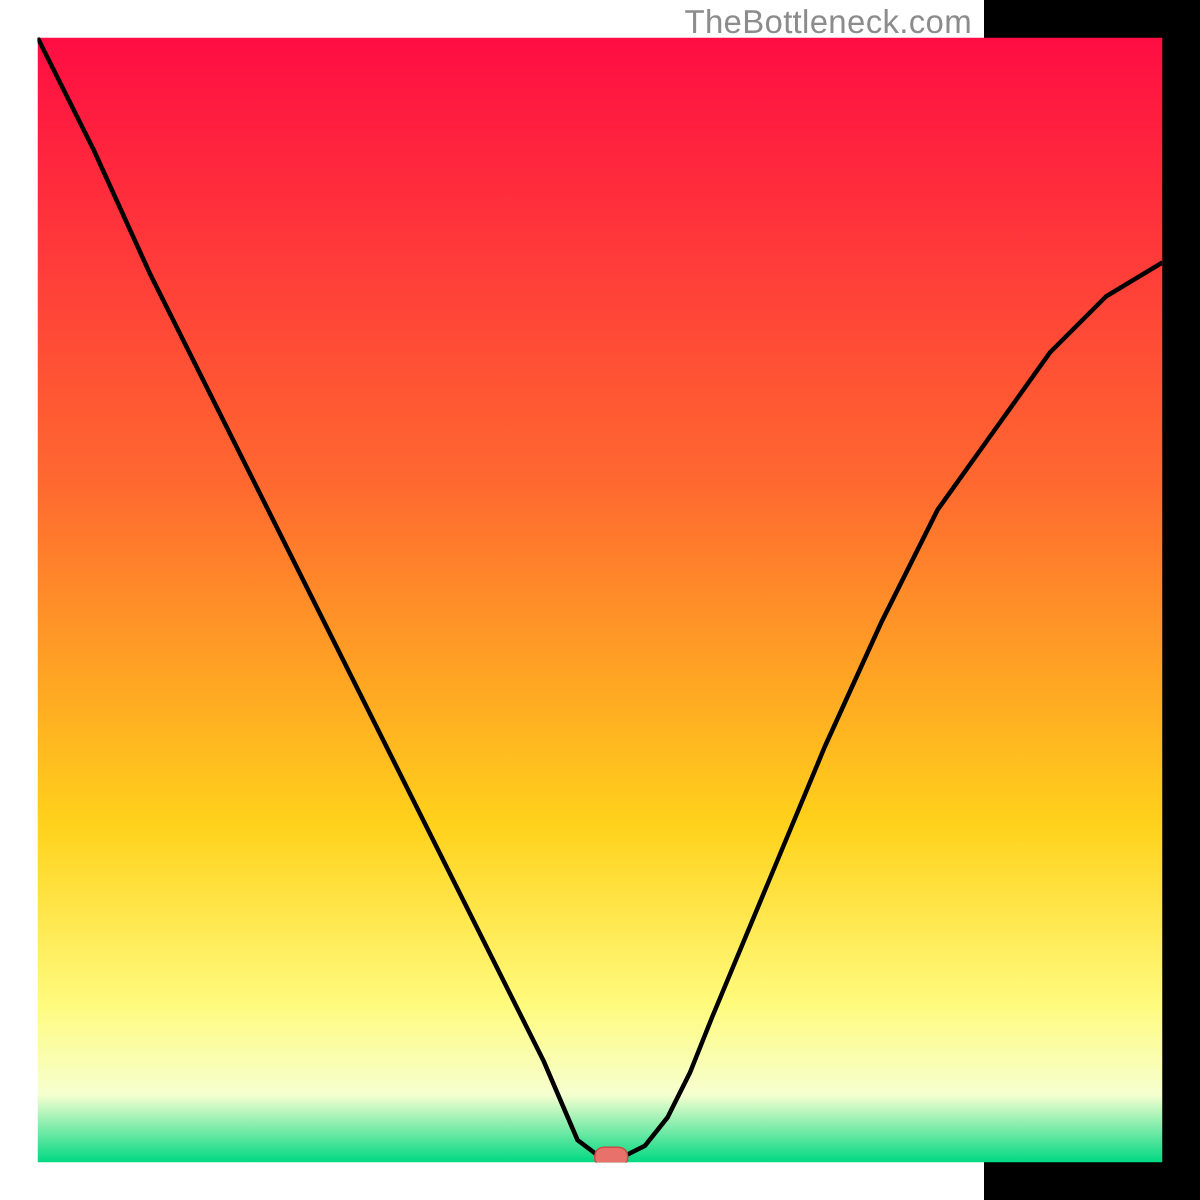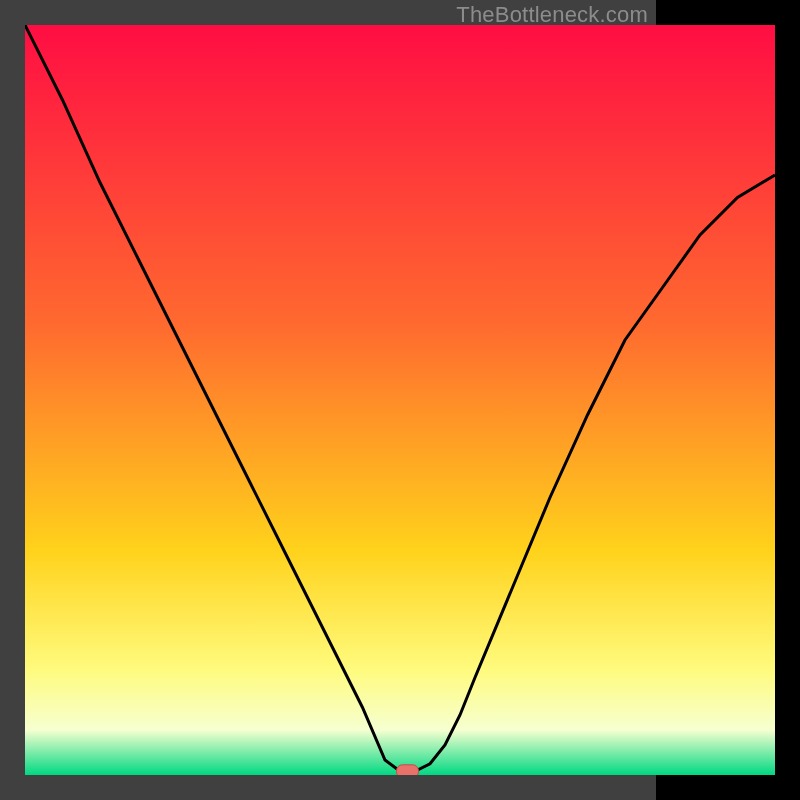--- a/index.html
+++ b/index.html
@@ -7,21 +7,21 @@
     padding: 0;
     width: 800px;
     height: 800px;
     background: #000;
     overflow: hidden;
   }
   .frame {
     position: relative;
     width: 656px;
     height: 800px;
-    background: #404040;
+    background: #ffffff;
   }
   .plot {
     position: absolute;
     left: 25px;
     top: 25px;
     width: 750px;
     height: 750px;
   }
   .watermark {
     position: absolute;

